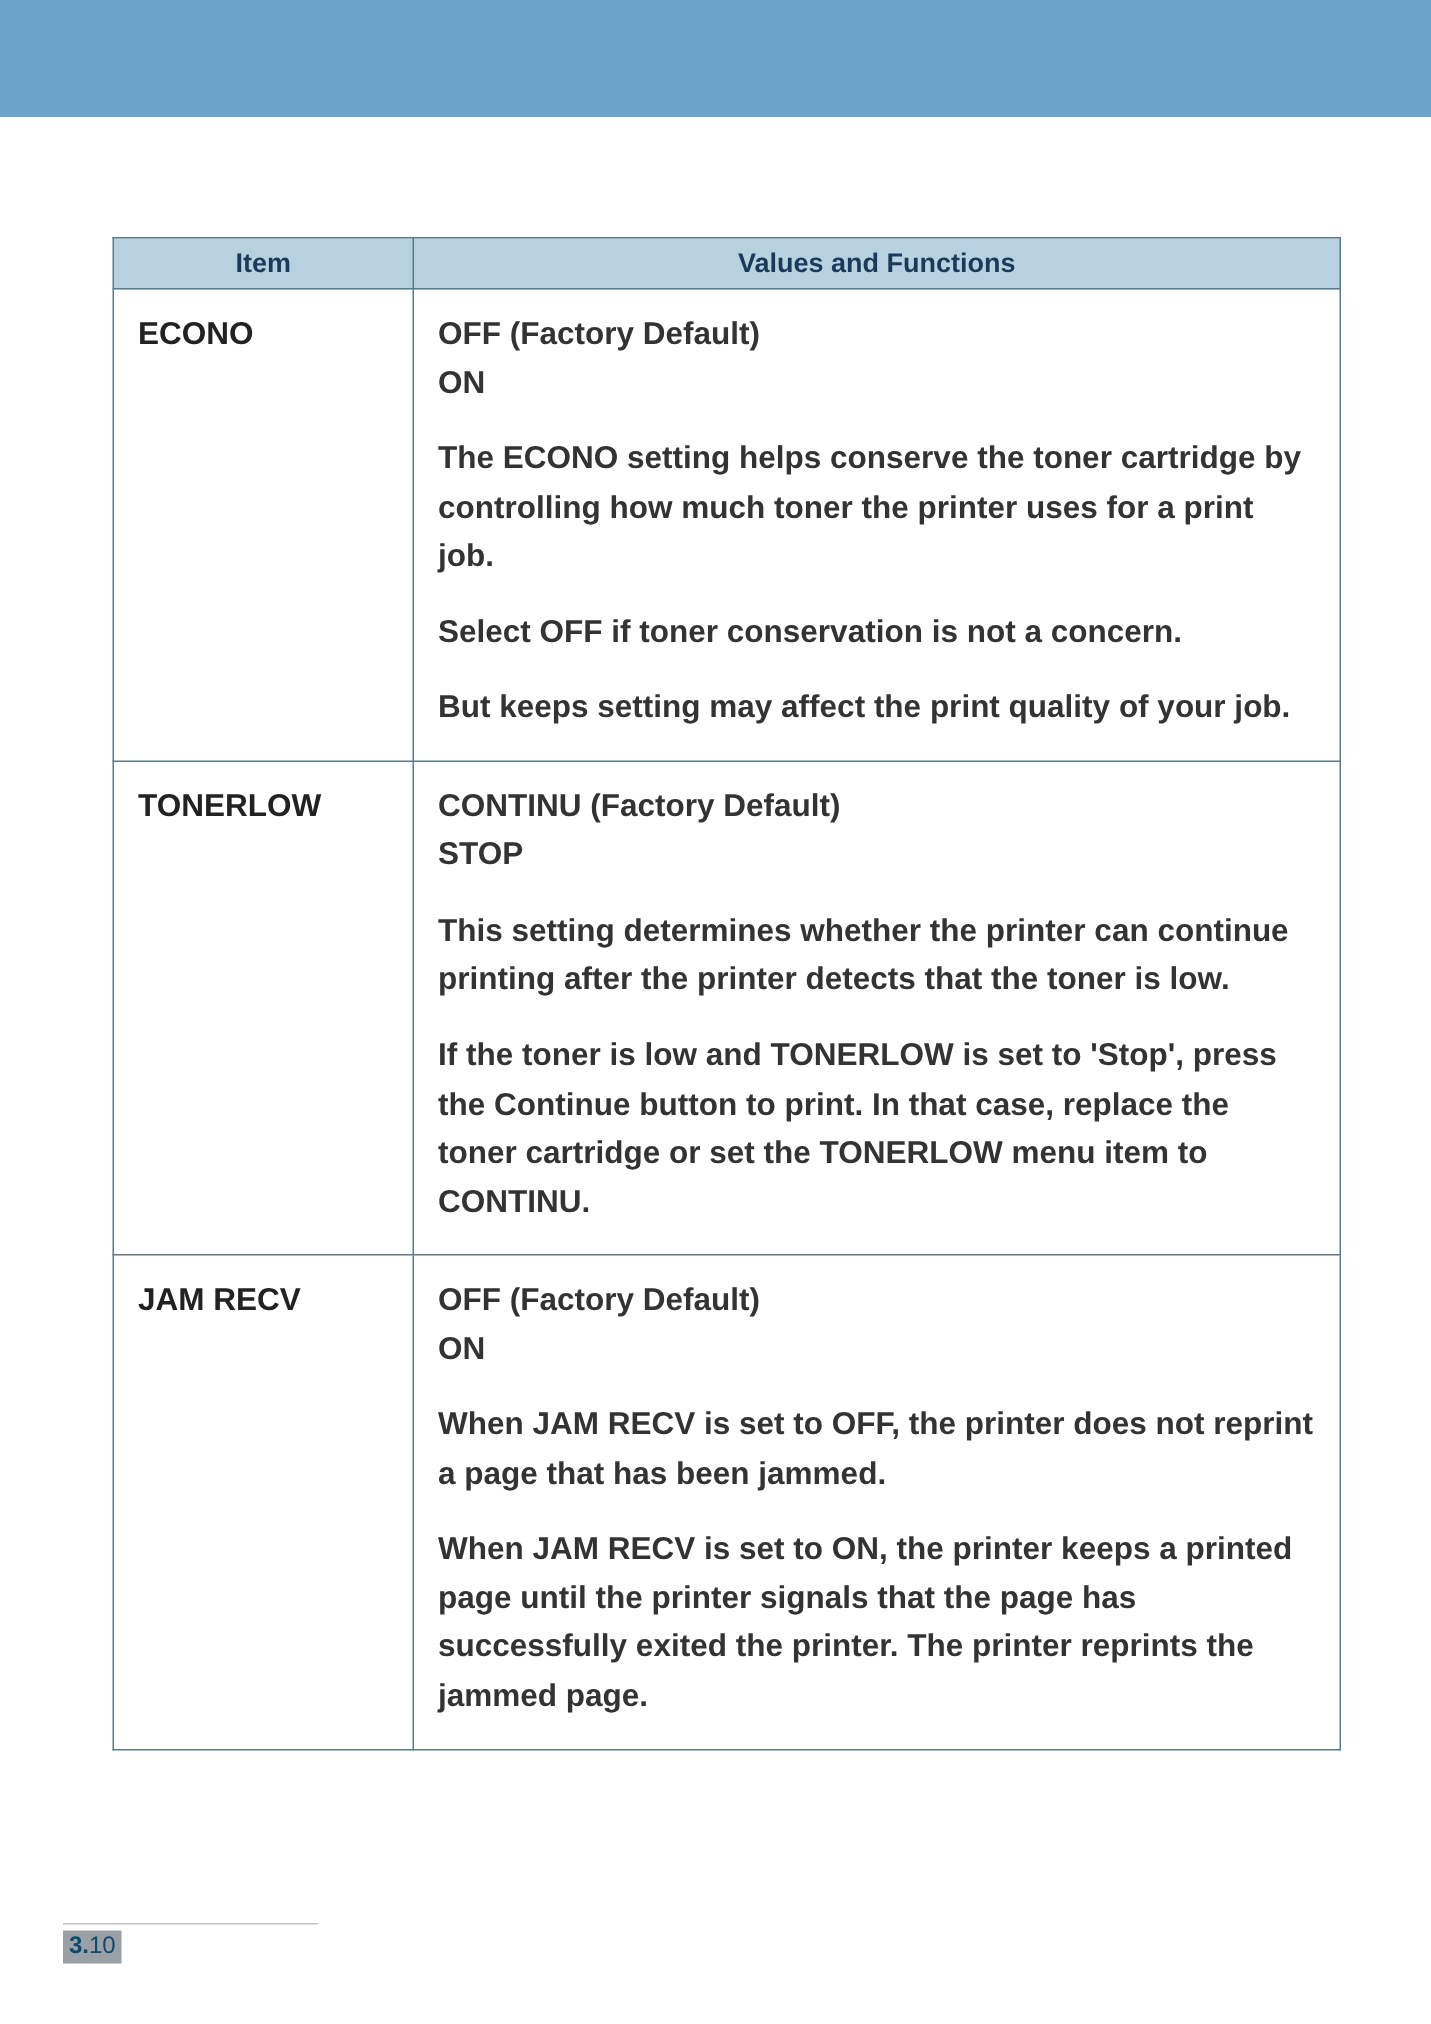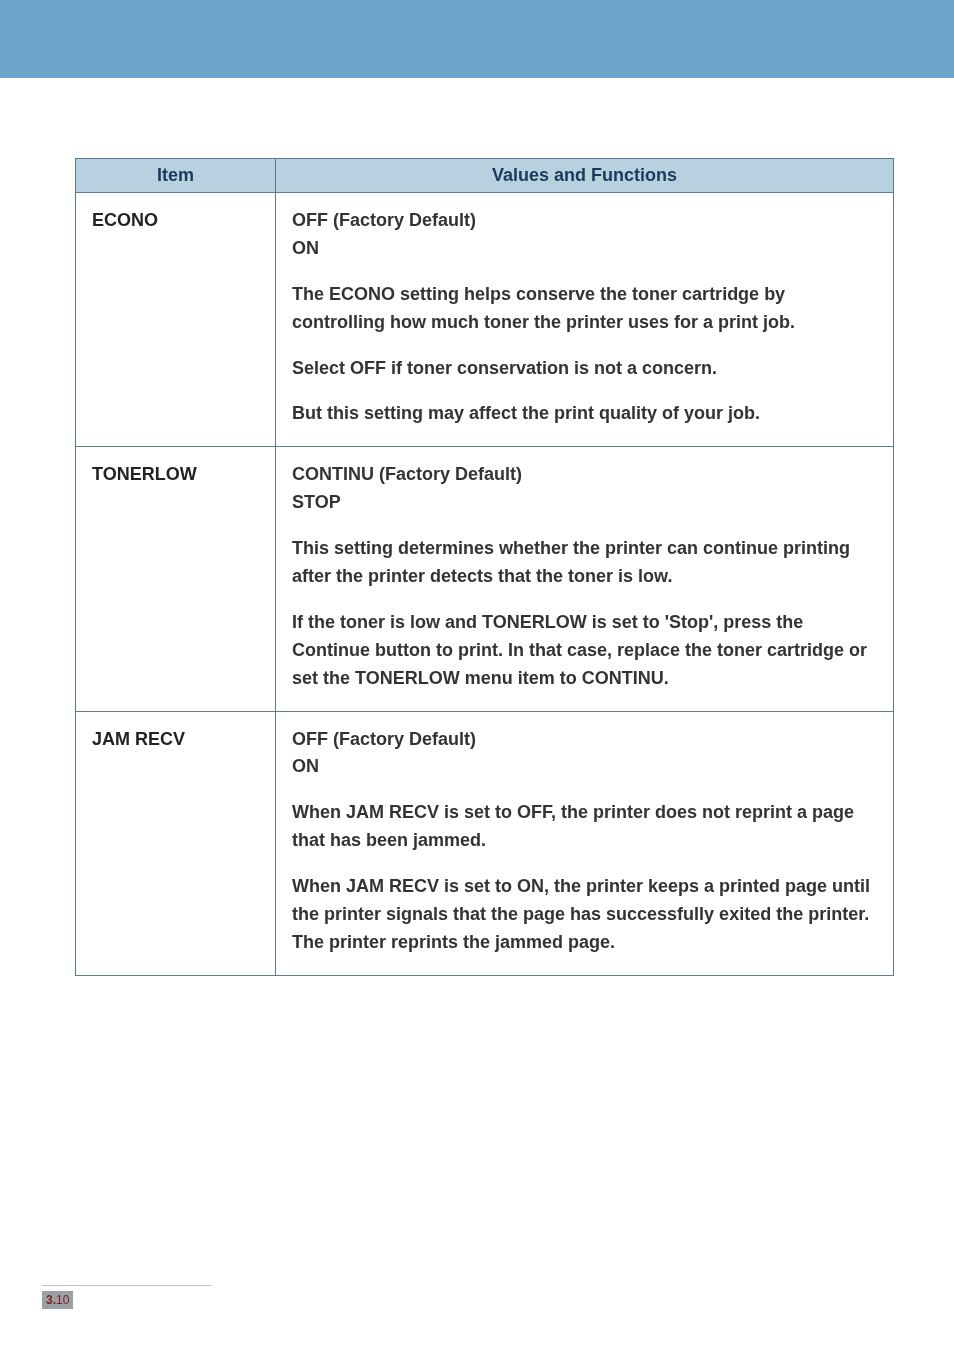--- a/index.html
+++ b/index.html
@@ -30,21 +30,21 @@
     text-align: center;
     font-weight: bold;
     color: #1a3a5a;
     font-size: 18px;
   }
   table.doc th.item { width: 200px; }
   table.doc td {
     border: 1px solid #5a7a8f;
     padding: 14px 16px 18px 16px;
     vertical-align: top;
-    font-size: 18px;
+    font-size: 21px;
     color: #333;
     line-height: 1.55;
   }
   table.doc td.label {
     font-weight: bold;
     color: #222;
   }
   .para { margin-bottom: 18px; font-weight: bold; }
   .para:last-child { margin-bottom: 0; }
   .footer {
@@ -53,22 +53,22 @@
     bottom: 40px;
   }
   .rule {
     border-top: 1px solid #c4c4c4;
     width: 170px;
     margin-bottom: 4px;
   }
   .pagebox {
     display: inline-block;
     background: #9aa0a6;
-    color: #7f1d1d;
-    font-size: 12px;
+    color: #0c4a6e;
+    font-size: 16px;
     padding: 2px 4px;
     font-family: Arial, sans-serif;
   }
   .pagebox .chap { font-weight: bold; }
 </style>
 </head>
 <body>
 
 <div class="banner"></div>
 
@@ -80,21 +80,21 @@
         <th>Values and Functions</th>
       </tr>
     </thead>
     <tbody>
         <tr>
           <td class="label">ECONO</td>
           <td>
             <div class="para"><b>OFF (Factory Default)<br>ON</b></div>
             <div class="para">The <b>ECONO</b> setting helps conserve the toner cartridge by controlling how much toner the printer uses for a print job.</div>
             <div class="para">Select <b>OFF</b> if toner conservation is not a concern.</div>
-            <div class="para">But this setting may affect the print quality of your job.</div>
+            <div class="para">But keeps setting may affect the print quality of your job.</div>
           </td>
         </tr>
         <tr>
           <td class="label">TONERLOW</td>
           <td>
             <div class="para"><b>CONTINU (Factory Default)<br>STOP</b></div>
             <div class="para">This setting determines whether the printer can continue printing after the printer detects that the toner is low.</div>
             <div class="para">If the toner is low and <b>TONERLOW</b> is set to '<b>Stop</b>', press the Continue button to print. In that case, replace the toner cartridge or set the <b>TONERLOW</b> menu item to <b>CONTINU</b>.</div>
           </td>
         </tr>

